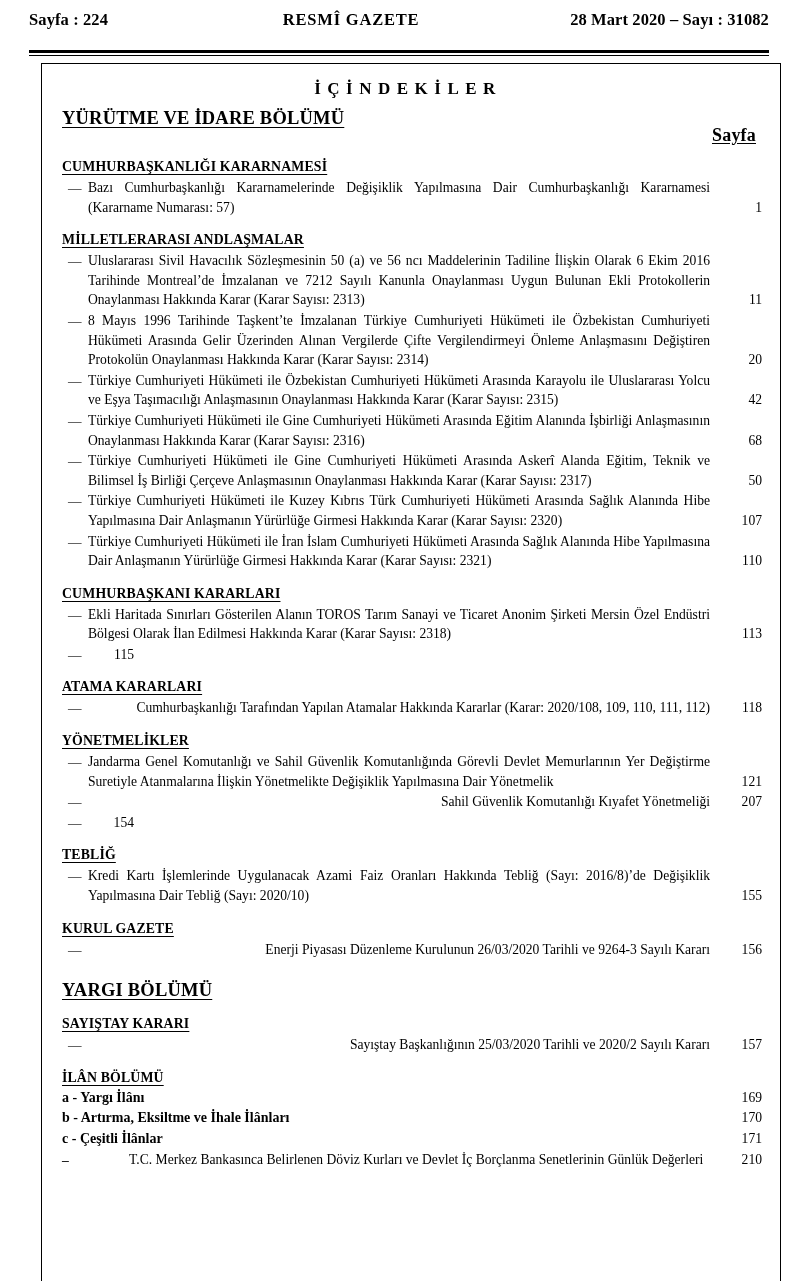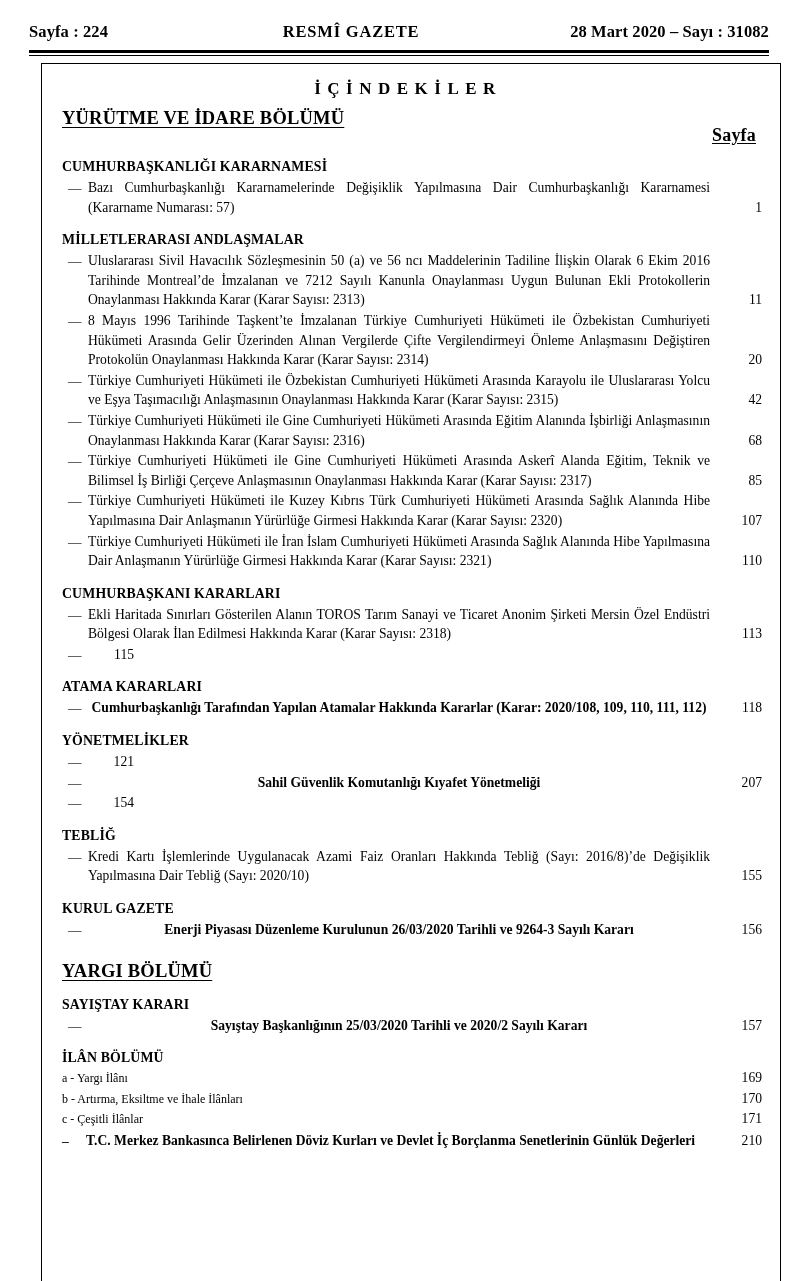--- a/index.html
+++ b/index.html
@@ -20,21 +20,21 @@
     position: relative;
     width: 797px;
     height: 1281px;
     box-sizing: border-box;
   }
 
   
   .masthead {
     position: absolute;
     left: 29px;
-    top: 22px;
+    top: 10px;
     width: 740px;
     display: flex;
     align-items: baseline;
     justify-content: space-between;
     font-size: 16.5px;
     font-weight: bold;
     letter-spacing: 0.1px;
   }
   .masthead .mh-left  { white-space: nowrap; }
   .masthead .mh-center{ white-space: nowrap; letter-spacing: 0.8px; margin-left: 24px;}
@@ -100,20 +100,21 @@
   }
 
   .section {
     margin-top: 13px;
   }
   .section.tight { margin-top: 11px; }
 
   .section-head {
     font-size: 13.8px;
     font-weight: bold;
+    text-decoration: underline;
     text-underline-offset: 2.5px;
     display: inline-block;
     margin: 0 0 2px 2px;
     letter-spacing: 0.15px;
   }
 
   
   .entry {
     display: flex;
     align-items: flex-start;
@@ -129,53 +130,53 @@
   }
   .entry .etext {
     flex: 1 1 auto;
     font-size: 13.6px;
     line-height: 19.6px;
     text-align: justify;
     text-justify: inter-word;
     padding-right: 6px;
     hyphens: none;
   }
-  .entry .etext.nojust { text-align: center; font-weight: bold; }
+  .entry .etext.nojust { text-align: right; }
   .entry .epage {
     flex: 0 0 46px;
     font-size: 13.6px;
     line-height: 19.6px;
     text-align: right;
     white-space: nowrap;
     align-self: flex-end;
   }
   .ilan-row {
     display: flex;
     align-items: baseline;
     margin-top: 0px;
   }
   .ilan-row .ltext {
     flex: 1 1 auto;
-    font-size: 12px;
+    font-size: 14px;
     line-height: 20.5px;
-    font-weight: normal;
+    font-weight: bold;
     padding-left: 2px;
   }
   .ilan-row .lpage {
     flex: 0 0 46px;
     font-size: 13.6px;
     line-height: 20.5px;
     text-align: right;
   }
   .entry.ilan-wrap .dash {
     flex: 0 0 26px;
     padding-left: 2px;
     font-weight: bold;
   }
-  .entry.ilan-wrap .etext { font-weight: bold; text-align: left; }
+  .entry.ilan-wrap .etext { font-weight: normal; text-align: left; margin-left: 43px; }
 </style>
 </head>
 <body>
 
 <div class="page">
 
   <div class="masthead">
     <span class="mh-left">Sayfa : 224</span>
     <span class="mh-center">RESMÎ GAZETE</span>
     <span class="mh-right">28 Mart 2020 – Sayı : 31082</span>
@@ -220,21 +221,21 @@
         <span class="epage">42</span>
       </div>
       <div class="entry">
         <span class="dash">—</span>
         <span class="etext">Türkiye Cumhuriyeti Hükümeti ile Gine Cumhuriyeti Hükümeti Arasında Eğitim Alanında İşbirliği Anlaşmasının Onaylanması Hakkında Karar (Karar Sayısı: 2316)</span>
         <span class="epage">68</span>
       </div>
       <div class="entry">
         <span class="dash">—</span>
         <span class="etext">Türkiye Cumhuriyeti Hükümeti ile Gine Cumhuriyeti Hükümeti Arasında Askerî Alanda Eğitim, Teknik ve Bilimsel İş Birliği Çerçeve Anlaşmasının Onaylanması Hakkında Karar (Karar Sayısı: 2317)</span>
-        <span class="epage">85</span>
+        <span class="epage">50</span>
       </div>
       <div class="entry">
         <span class="dash">—</span>
         <span class="etext">Türkiye Cumhuriyeti Hükümeti ile Kuzey Kıbrıs Türk Cumhuriyeti Hükümeti Arasında Sağlık Alanında Hibe Yapılmasına Dair Anlaşmanın Yürürlüğe Girmesi Hakkında Karar (Karar Sayısı: 2320)</span>
         <span class="epage">107</span>
       </div>
       <div class="entry">
         <span class="dash">—</span>
         <span class="etext">Türkiye Cumhuriyeti Hükümeti ile İran İslam Cumhuriyeti Hükümeti Arasında Sağlık Alanında Hibe Yapılmasına Dair Anlaşmanın Yürürlüğe Girmesi Hakkında Karar (Karar Sayısı: 2321)</span>
         <span class="epage">110</span>
@@ -260,20 +261,21 @@
         <span class="dash">—</span>
         <span class="etext nojust">Cumhurbaşkanlığı Tarafından Yapılan Atamalar Hakkında Kararlar (Karar: 2020/108, 109, 110, 111, 112)</span>
         <span class="epage">118</span>
       </div>
     </div>
 
     <div class="section">
       <div class="section-head">YÖNETMELİKLER</div>
       <div class="entry">
         <span class="dash">—</span>
+        <span class="etext">Jandarma Genel Komutanlığı ve Sahil Güvenlik Komutanlığında Görevli Devlet Memurlarının Yer Değiştirme Suretiyle Atanmalarına İlişkin Yönetmelikte Değişiklik Yapılmasına Dair Yönetmelik</span>
         <span class="epage">121</span>
       </div>
       <div class="entry">
         <span class="dash">—</span>
         <span class="etext nojust">Sahil Güvenlik Komutanlığı Kıyafet Yönetmeliği</span>
         <span class="epage">207</span>
       </div>
       <div class="entry">
         <span class="dash">—</span>
         <span class="epage">154</span>

